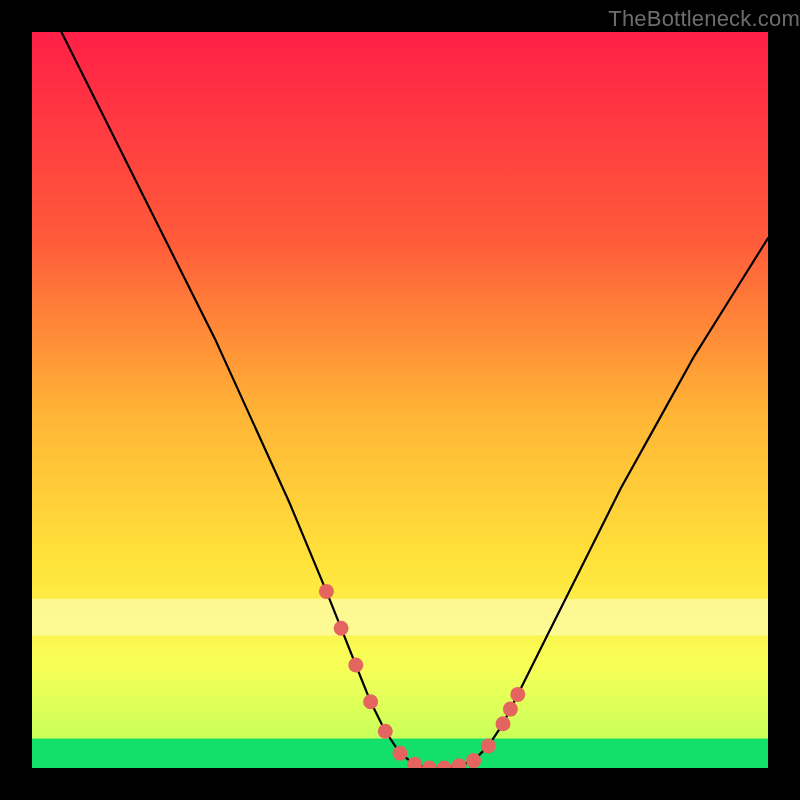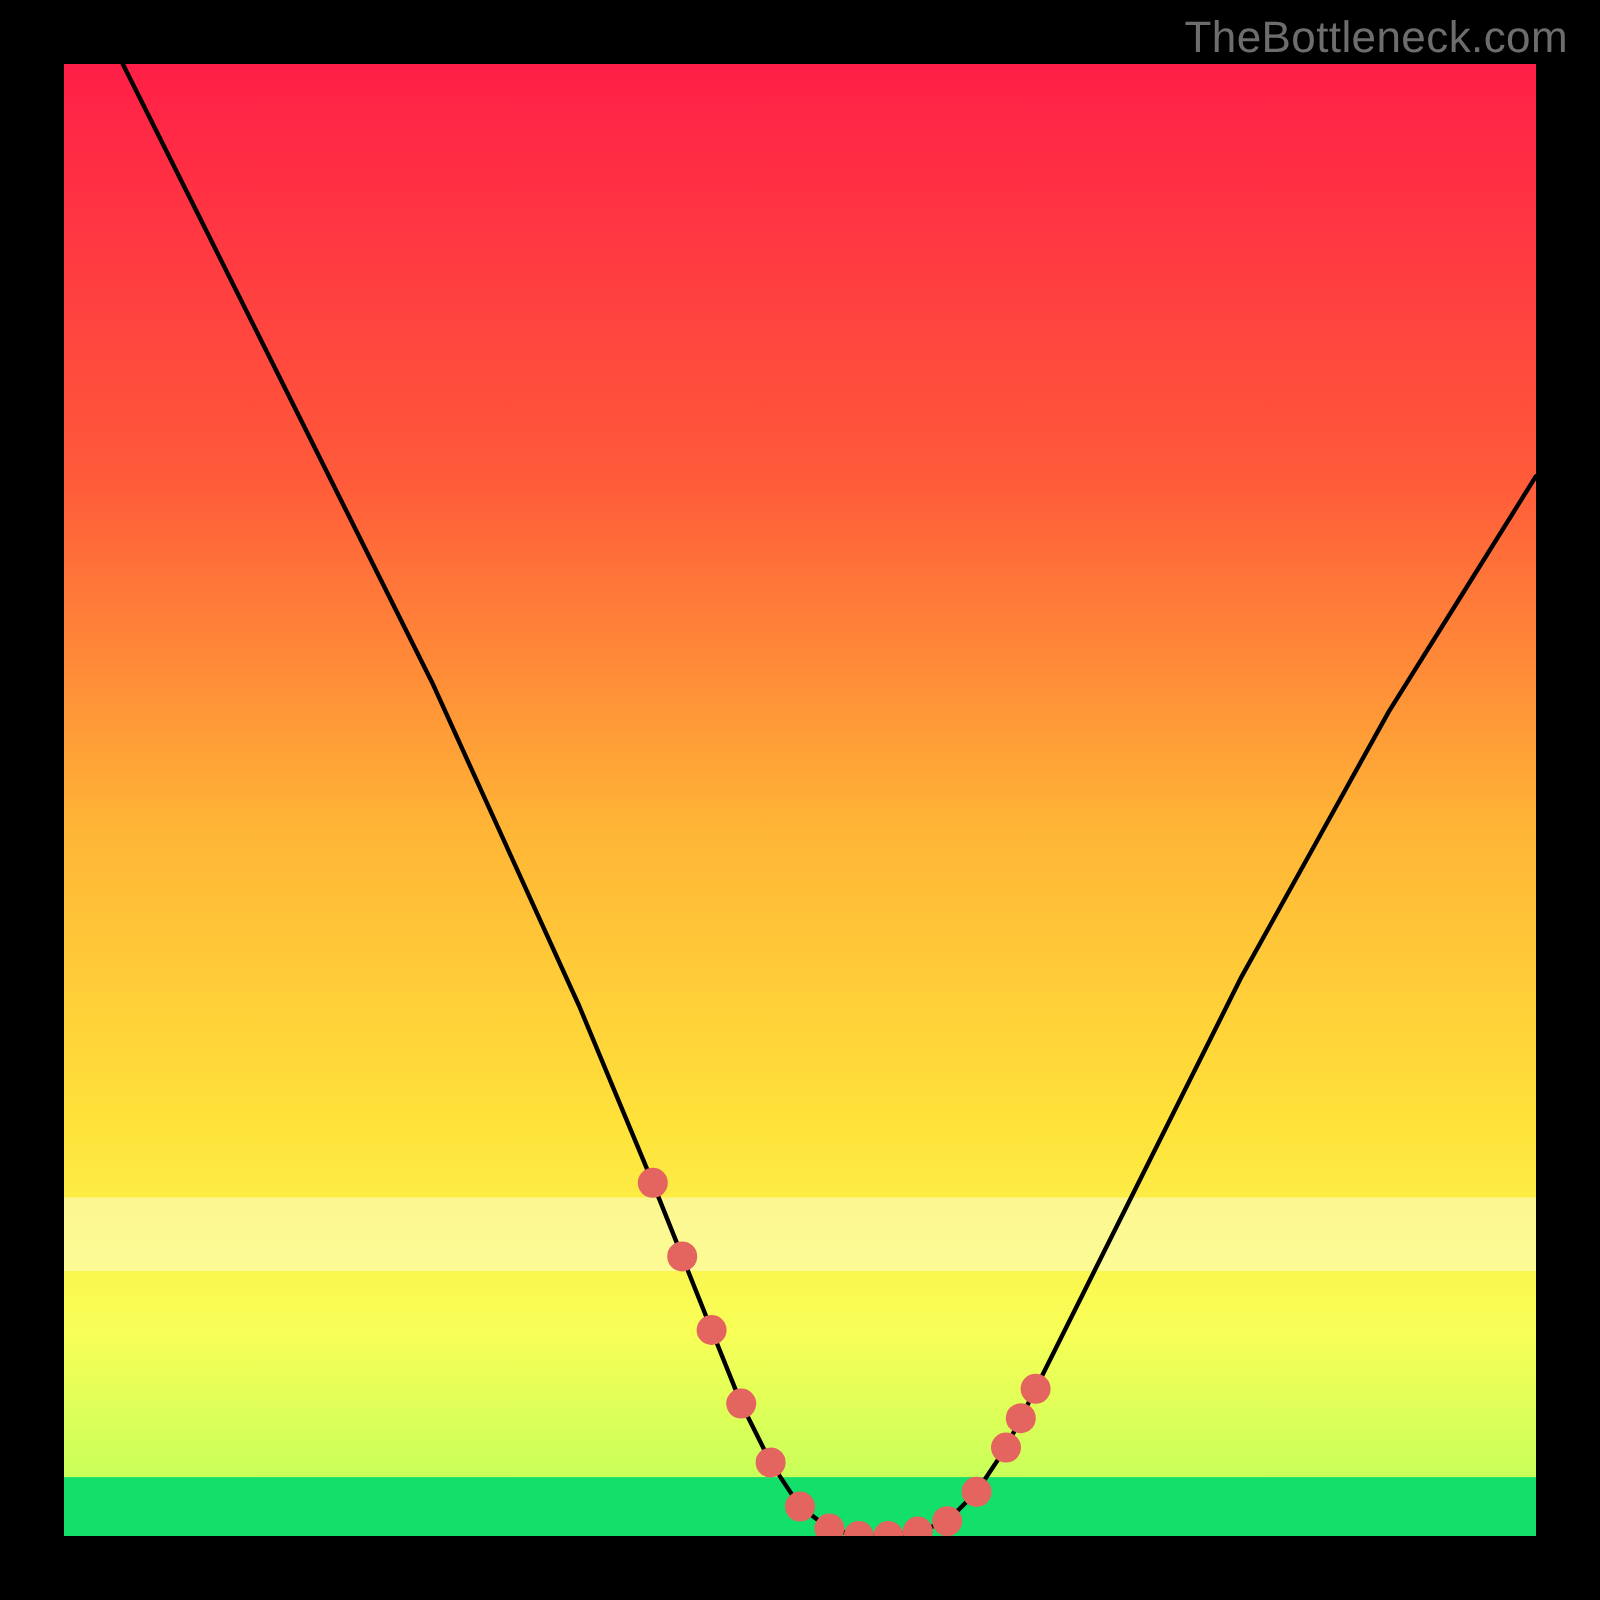--- a/index.html
+++ b/index.html
@@ -19,21 +19,21 @@
     height: 736px;
     background: #000;
   }
   .plot {
     position: absolute;
     inset: 0;
   }
   .watermark {
     position: absolute;
     top: 6px;
-    right: 16px;
+    right: 0;
     color: #6d6d6d;
     font-size: 22px;
     font-weight: 500;
     letter-spacing: 0.2px;
     user-select: none;
     text-align: right;
   }
   svg { display: block; }
 </style>
 </head>

